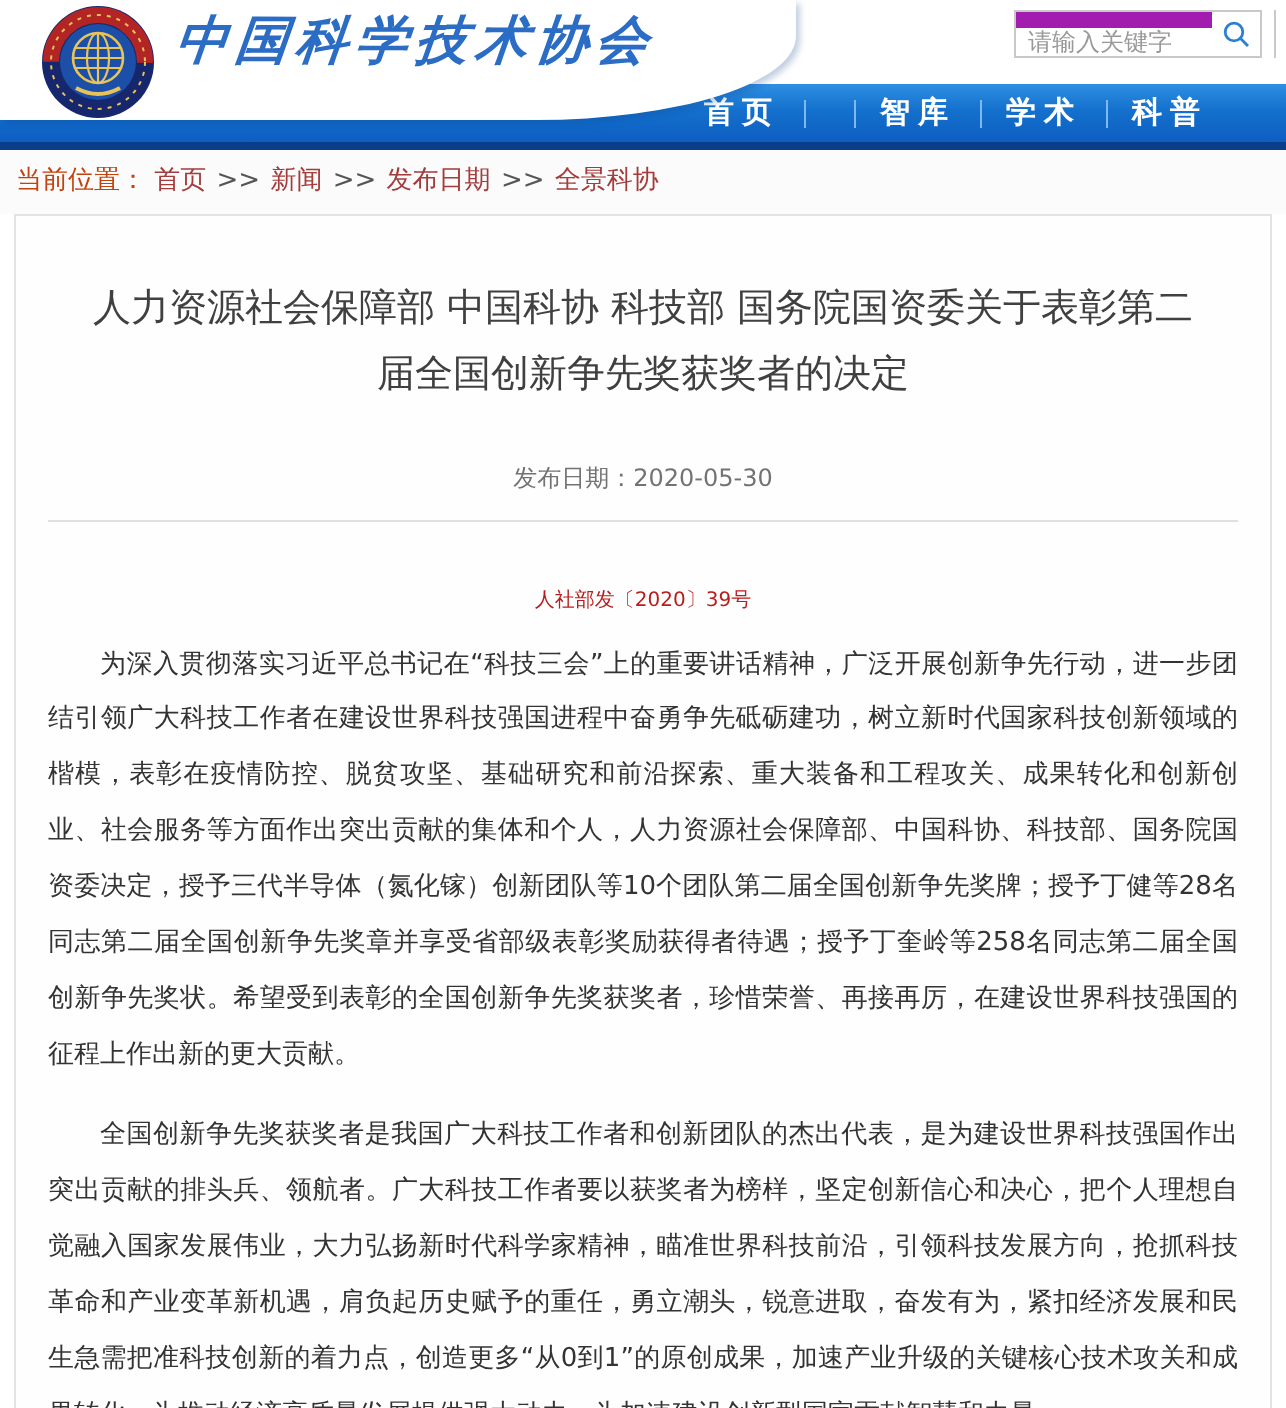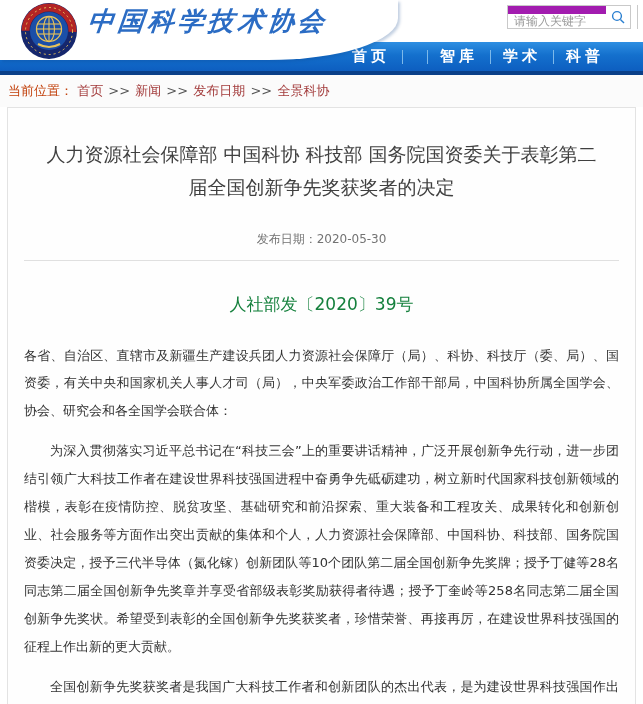--- a/index.html
+++ b/index.html
@@ -73,21 +73,21 @@
     padding: 30px 8px 40px 8px; min-height: 640px; box-sizing: border-box;
   }
   .article-title {
     font-size: 19px; font-weight: 400; color: #404040; text-align: center;
     line-height: 1.75; margin: 0 22px;
   }
   .article-date {
     text-align: center; font-size: 12px; color: #737373; margin-top: 26px;
   }
   .divider { border-bottom: 1px solid #e0e0e0; margin: 12px 8px 0 8px; }
-  .doc-number { text-align: center; font-size: 17px; color: #15803d; margin-top: 32px; }
+  .doc-number { text-align: center; font-size: 10px; color: #b91c1c; margin-top: 32px; }
   .article-body { margin: 0 8px; }
   .para {
     font-size: 13px; color: #333; line-height: 2.15; text-align: justify;
     margin: 12px 0 0 0;
   }
   .para.first { margin-top: 26px; }
   .para.indent { text-indent: 2em; }
 </style>
 </head>
 <body>
@@ -153,17 +153,16 @@
 
   <div class="article-date">
     <span>发布日期：</span><span>2020-05-30</span>
   </div>
 
   <div class="divider"></div>
 
   <div class="doc-number">人社部发〔2020〕39号</div>
 
   <div class="article-body">
-    <p class="para first">各省、自治区、直辖市及新疆生产建设兵团人力资源社会保障厅（局）、科协、科技厅（委、局）、国资委，有关中央和国家机关人事人才司（局），中央军委政治工作部干部局，中国科协所属全国学会、协会、研究会和各全国学会联合体：</p>
     <p class="para indent">为深入贯彻落实习近平总书记在“科技三会”上的重要讲话精神，广泛开展创新争先行动，进一步团结引领广大科技工作者在建设世界科技强国进程中奋勇争先砥砺建功，树立新时代国家科技创新领域的楷模，表彰在疫情防控、脱贫攻坚、基础研究和前沿探索、重大装备和工程攻关、成果转化和创新创业、社会服务等方面作出突出贡献的集体和个人，人力资源社会保障部、中国科协、科技部、国务院国资委决定，授予三代半导体（氮化镓）创新团队等10个团队第二届全国创新争先奖牌；授予丁健等28名同志第二届全国创新争先奖章并享受省部级表彰奖励获得者待遇；授予丁奎岭等258名同志第二届全国创新争先奖状。希望受到表彰的全国创新争先奖获奖者，珍惜荣誉、再接再厉，在建设世界科技强国的征程上作出新的更大贡献。</p>
     <p class="para indent">全国创新争先奖获奖者是我国广大科技工作者和创新团队的杰出代表，是为建设世界科技强国作出突出贡献的排头兵、领航者。广大科技工作者要以获奖者为榜样，坚定创新信心和决心，把个人理想自觉融入国家发展伟业，大力弘扬新时代科学家精神，瞄准世界科技前沿，引领科技发展方向，抢抓科技革命和产业变革新机遇，肩负起历史赋予的重任，勇立潮头，锐意进取，奋发有为，紧扣经济发展和民生急需把准科技创新的着力点，创造更多“从0到1”的原创成果，加速产业升级的关键核心技术攻关和成果转化，为推动经济高质量发展提供强大动力，为加速建设创新型国家贡献智慧和力量。</p>
   </div>
 </div>
 
 </body></html>

